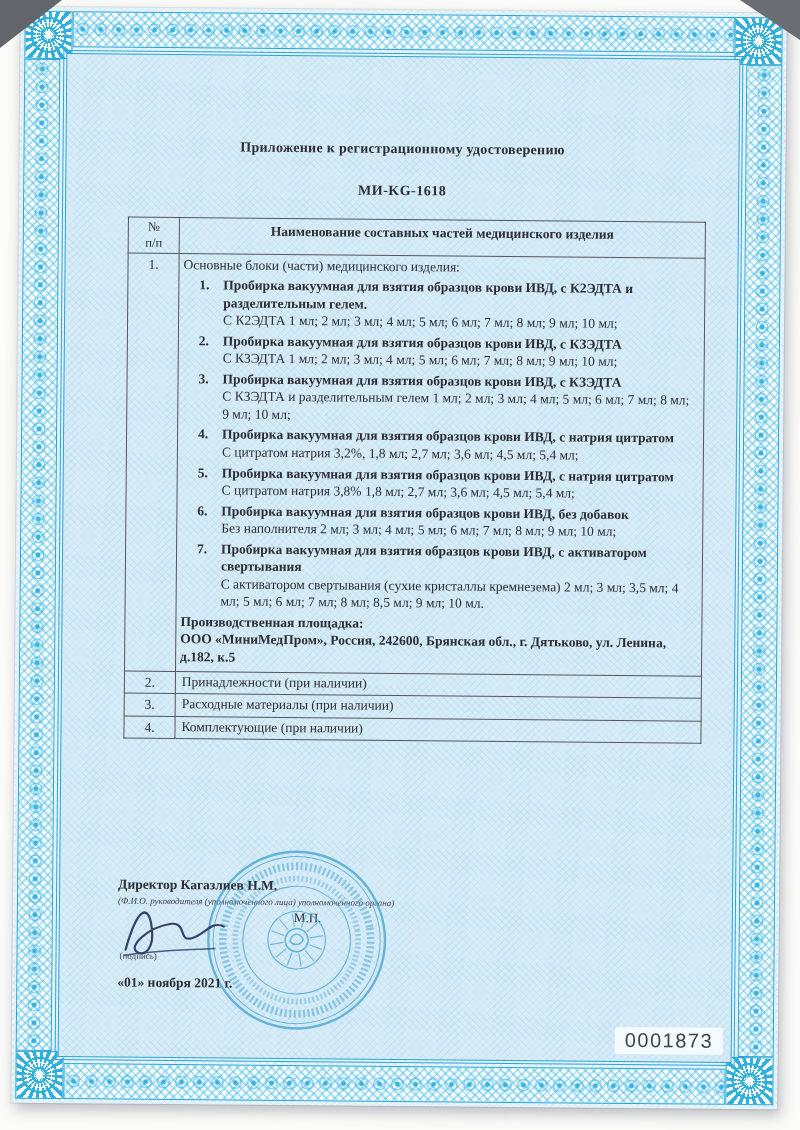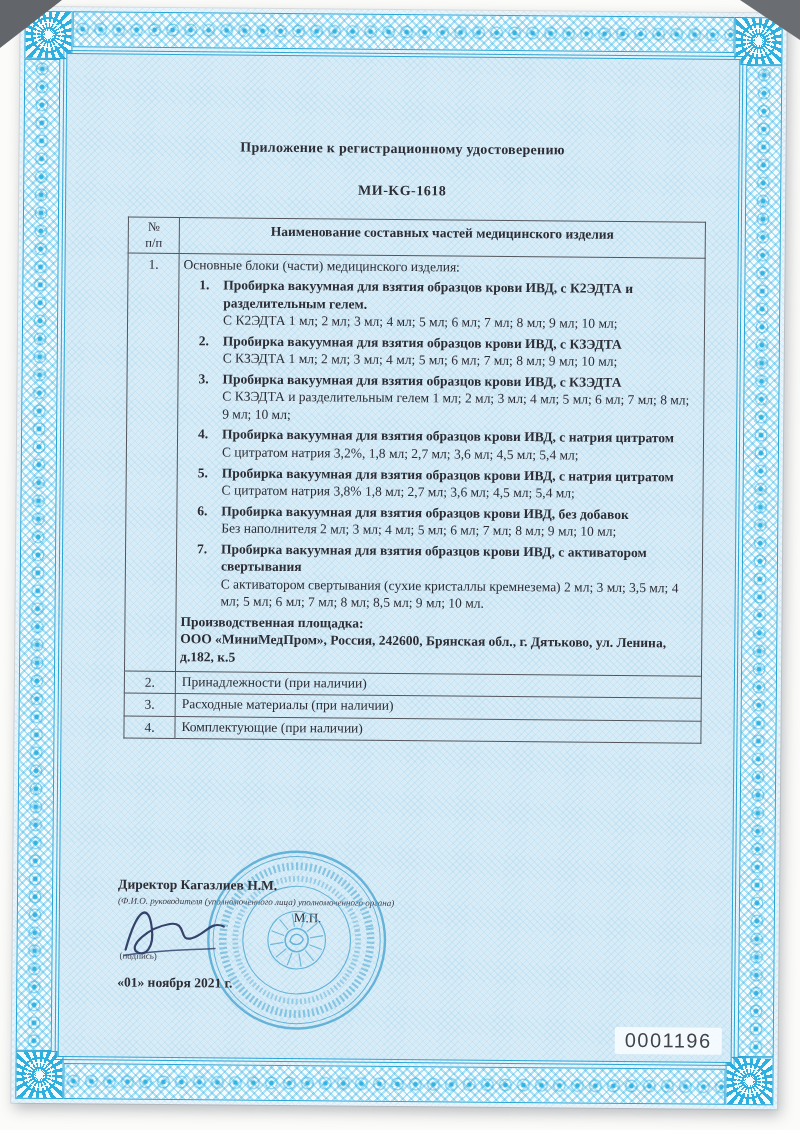--- a/index.html
+++ b/index.html
@@ -240,17 +240,17 @@
             <line x1="100" y1="72" x2="100" y2="86" transform="rotate(270 100 100)"></line>
             <line x1="100" y1="72" x2="100" y2="86" transform="rotate(300 100 100)"></line>
             <line x1="100" y1="72" x2="100" y2="86" transform="rotate(330 100 100)"></line>
           </g>
           <path d="M93 100 C 96 92, 104 92, 107 100 C 104 106, 96 106, 93 100 Z" stroke-width="1.4"></path>
         </g>
       </svg>
 
       <div class="podpis">(подпись)</div>
       <div class="issued">«01» ноября 2021 г.</div>
-      <div class="serial">0001196</div>
+      <div class="serial">0001873</div>
 
     </div>
   </div>
 </div>
 
 </body></html>

